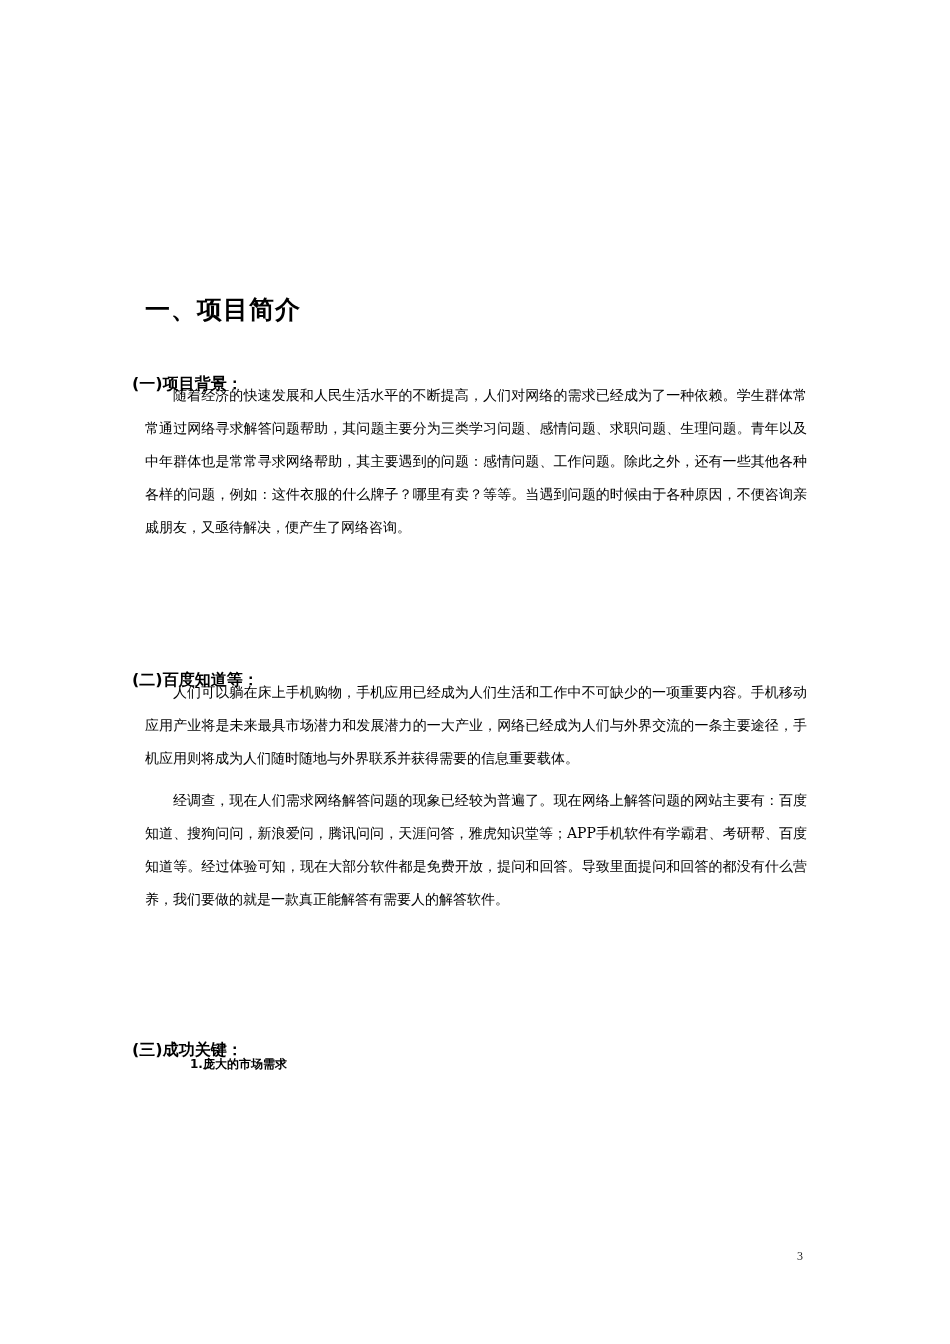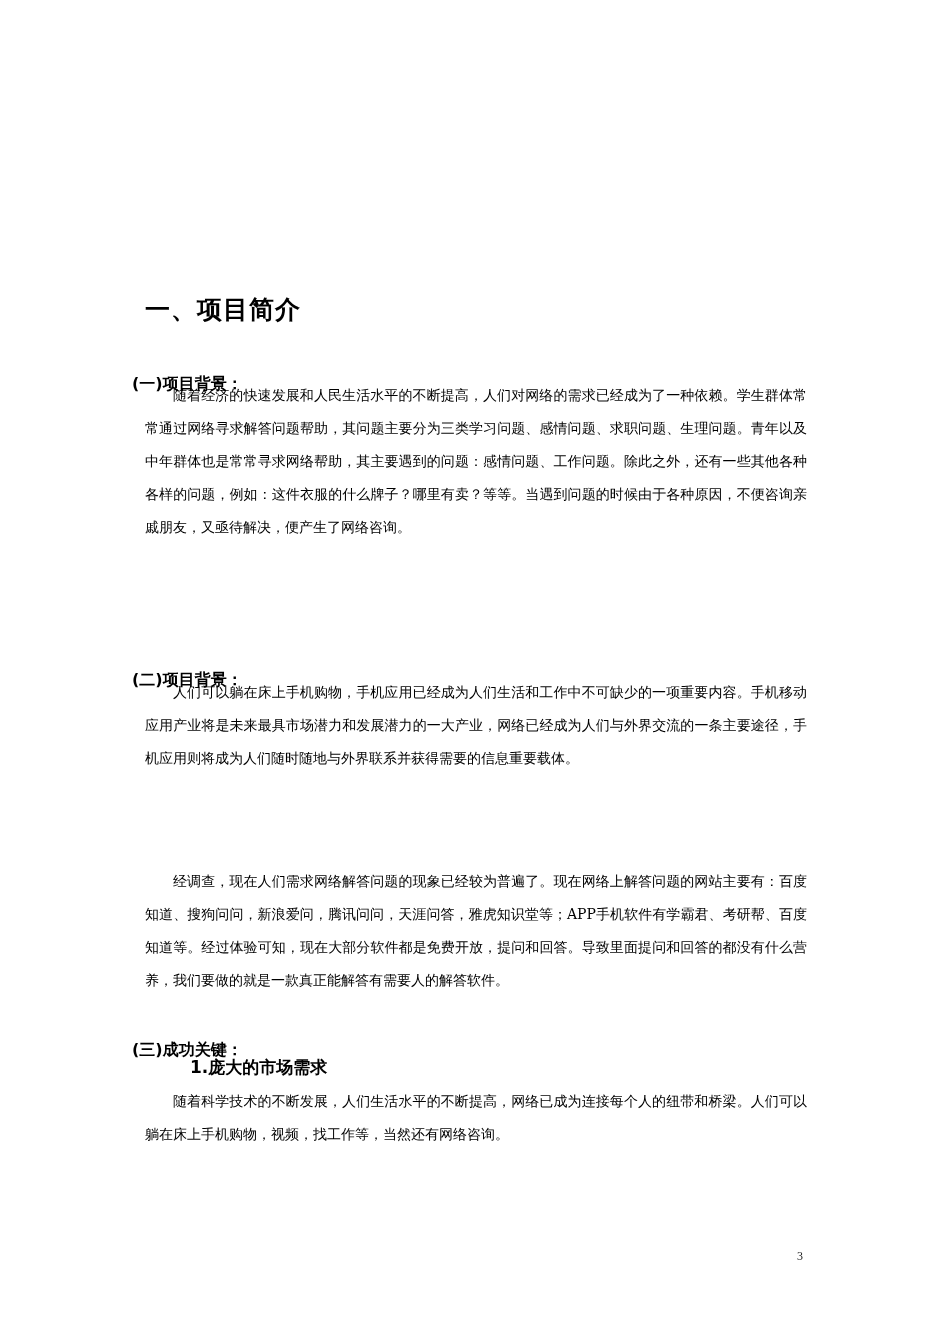--- a/index.html
+++ b/index.html
@@ -3,38 +3,37 @@
 <meta charset="utf-8">
 <style>
   html, body { margin: 0; padding: 0; background: #ffffff; }
   body { width: 950px; height: 1344px; position: relative; overflow: hidden;
          font-family: "DejaVu Serif", "Liberation Serif", serif; color: #000; }
   .page { position: absolute; left: 0; top: 0; width: 950px; height: 1244px; }
   .h1 { position: absolute; left: 145px; top: 293px; font-size: 25px; font-weight: bold;
         font-family: "DejaVu Sans", "Liberation Sans", sans-serif; letter-spacing: 1px; }
   .h2 { position: absolute; left: 132px; font-size: 16px; font-weight: bold;
         font-family: "DejaVu Sans", "Liberation Sans", sans-serif; margin-top: 20px; }
-  .h3 { position: absolute; left: 190px; font-size: 17px; font-weight: bold;
+  .h3 { position: absolute; left: 190px; font-size: 12px; font-weight: bold;
         font-family: "DejaVu Sans", "Liberation Sans", sans-serif; text-align: right; }
   .para { position: absolute; left: 145px; width: 662px; font-size: 14px;
           line-height: 33px; text-align: justify; text-indent: 2em; margin: 0; }
   .pagenum { position: absolute; left: 797px; top: 1249px; font-size: 12px;
              font-family: "Liberation Serif", serif; color: #222; }
 </style>
 </head>
 <body>
 
 <div class="page">
   <div class="h1">一、项目简介</div>
 
   <div class="h2" style="top:354px;">(一)项目背景：</div>
   <p class="para" style="top:379px;">随着经济的快速发展和人民生活水平的不断提高，人们对网络的需求已经成为了一种依赖。学生群体常常通过网络寻求解答问题帮助，其问题主要分为三类学习问题、感情问题、求职问题、生理问题。青年以及中年群体也是常常寻求网络帮助，其主要遇到的问题：感情问题、工作问题。除此之外，还有一些其他各种各样的问题，例如：这件衣服的什么牌子？哪里有卖？等等。当遇到问题的时候由于各种原因，不便咨询亲戚朋友，又亟待解决，便产生了网络咨询。</p>
 
-  <div class="h2" style="top:650px;">(二)项目背景：</div>
+  <div class="h2" style="top:650px;">(二)百度知道等：</div>
   <p class="para" style="top:676px;">人们可以躺在床上手机购物，手机应用已经成为人们生活和工作中不可缺少的一项重要内容。手机移动应用产业将是未来最具市场潜力和发展潜力的一大产业，网络已经成为人们与外界交流的一条主要途径，手机应用则将成为人们随时随地与外界联系并获得需要的信息重要载体。</p>
-  <p class="para" style="top:865px;">经调查，现在人们需求网络解答问题的现象已经较为普遍了。现在网络上解答问题的网站主要有：百度知道、搜狗问问，新浪爱问，腾讯问问，天涯问答，雅虎知识堂等；APP手机软件有学霸君、考研帮、百度知道等。经过体验可知，现在大部分软件都是免费开放，提问和回答。导致里面提问和回答的都没有什么营养，我们要做的就是一款真正能解答有需要人的解答软件。</p>
+  <p class="para" style="top:784px;">经调查，现在人们需求网络解答问题的现象已经较为普遍了。现在网络上解答问题的网站主要有：百度知道、搜狗问问，新浪爱问，腾讯问问，天涯问答，雅虎知识堂等；APP手机软件有学霸君、考研帮、百度知道等。经过体验可知，现在大部分软件都是免费开放，提问和回答。导致里面提问和回答的都没有什么营养，我们要做的就是一款真正能解答有需要人的解答软件。</p>
 
   <div class="h2" style="top:1020px;">(三)成功关键：</div>
   <div class="h3" style="top:1056px;">1.庞大的市场需求</div>
-  <p class="para" style="top:1085px;">随着科学技术的不断发展，人们生活水平的不断提高，网络已成为连接每个人的纽带和桥梁。人们可以躺在床上手机购物，视频，找工作等，当然还有网络咨询。</p>
 
   <div class="pagenum">3</div>
 </div>
 
 </body></html>

